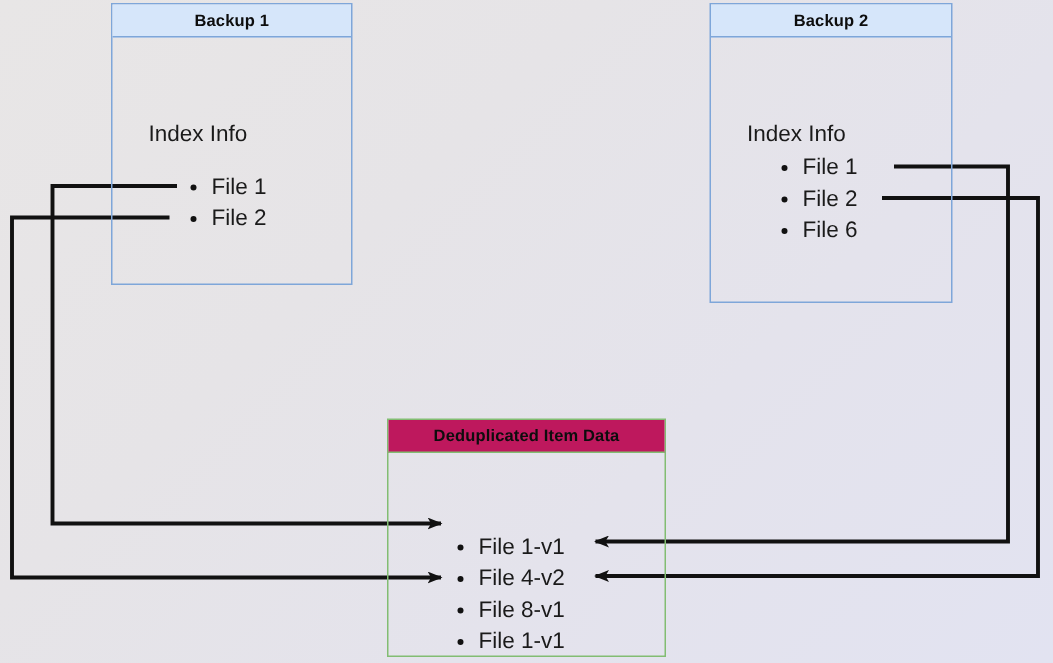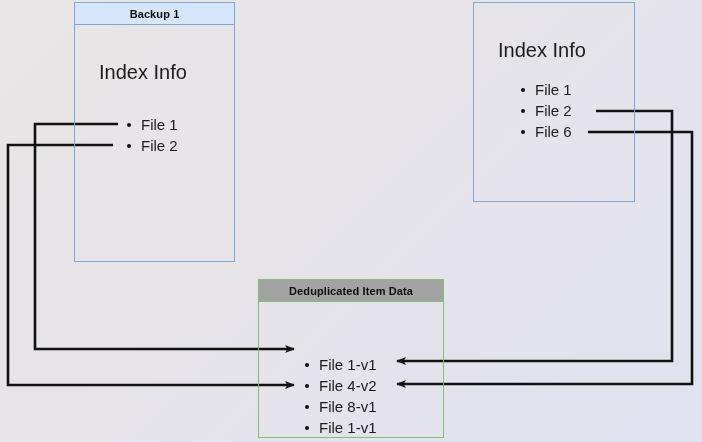--- a/index.html
+++ b/index.html
@@ -49,28 +49,29 @@
   }
   .box-blue .box-header {
     background: #d6e6fa;
     border-bottom: 1.5px solid #7ea6d9;
   }
   
   .box-green {
     border: 1.5px solid #82bd72;
   }
   .box-green .box-header {
-    background: #a3a3a3;
+    background: #be185d;
     border-bottom: 1.5px solid #82bd72;
   }
   .index-label {
     position: absolute;
-    font-size: 20px;
+    font-size: 15px;
     color: #1a1a1a;
     white-space: nowrap;
+    margin-top: 20px;
   }
   .bullet-list {
     position: absolute;
     margin: 0;
     padding: 0;
     list-style: none;
   }
   .bullet-list li {
     position: relative;
     font-size: 15px;
@@ -109,32 +110,33 @@
     <path d="M118,124 L35,124 L35,349 L294,349" marker-end="url(#arrowR)"></path>
 
     <path d="M113,145 L8,145 L8,385 L294,385" marker-end="url(#arrowR)"></path>
 
     <path d="M596,111 L672,111 L672,361 L397,361" marker-end="url(#arrowL)"></path>
 
     <path d="M588,132 L692,132 L692,384 L397,384" marker-end="url(#arrowL)"></path>
   </g>
 </svg>
 
-<div class="box box-blue" style="left:74px; top:2px; width:161px; height:260px;">
+<div class="box box-blue" style="left:74px; top:2px; width:161px; height:188px;">
   <div class="box-header">Backup 1</div>
   <div class="box-body" style="height:176px;">
     <div class="index-label" style="left:24px; top:36px;">Index Info</div>
     <ul class="bullet-list" style="left:50px; top:89px;">
       <li>File 1</li>
       <li>File 2</li>
     </ul>
   </div>
 </div>
 
 <div class="box box-blue" style="left:473px; top:2px; width:162px; height:200px;">
+  <div class="box-header">Backup 2</div>
   <div class="box-body" style="height:176px;">
     <div class="index-label" style="left:24px; top:36px;">Index Info</div>
     <ul class="bullet-list" style="left:45px; top:76px;">
       <li>File 1</li>
       <li>File 2</li>
       <li>File 6</li>
     </ul>
   </div>
 </div>
 

